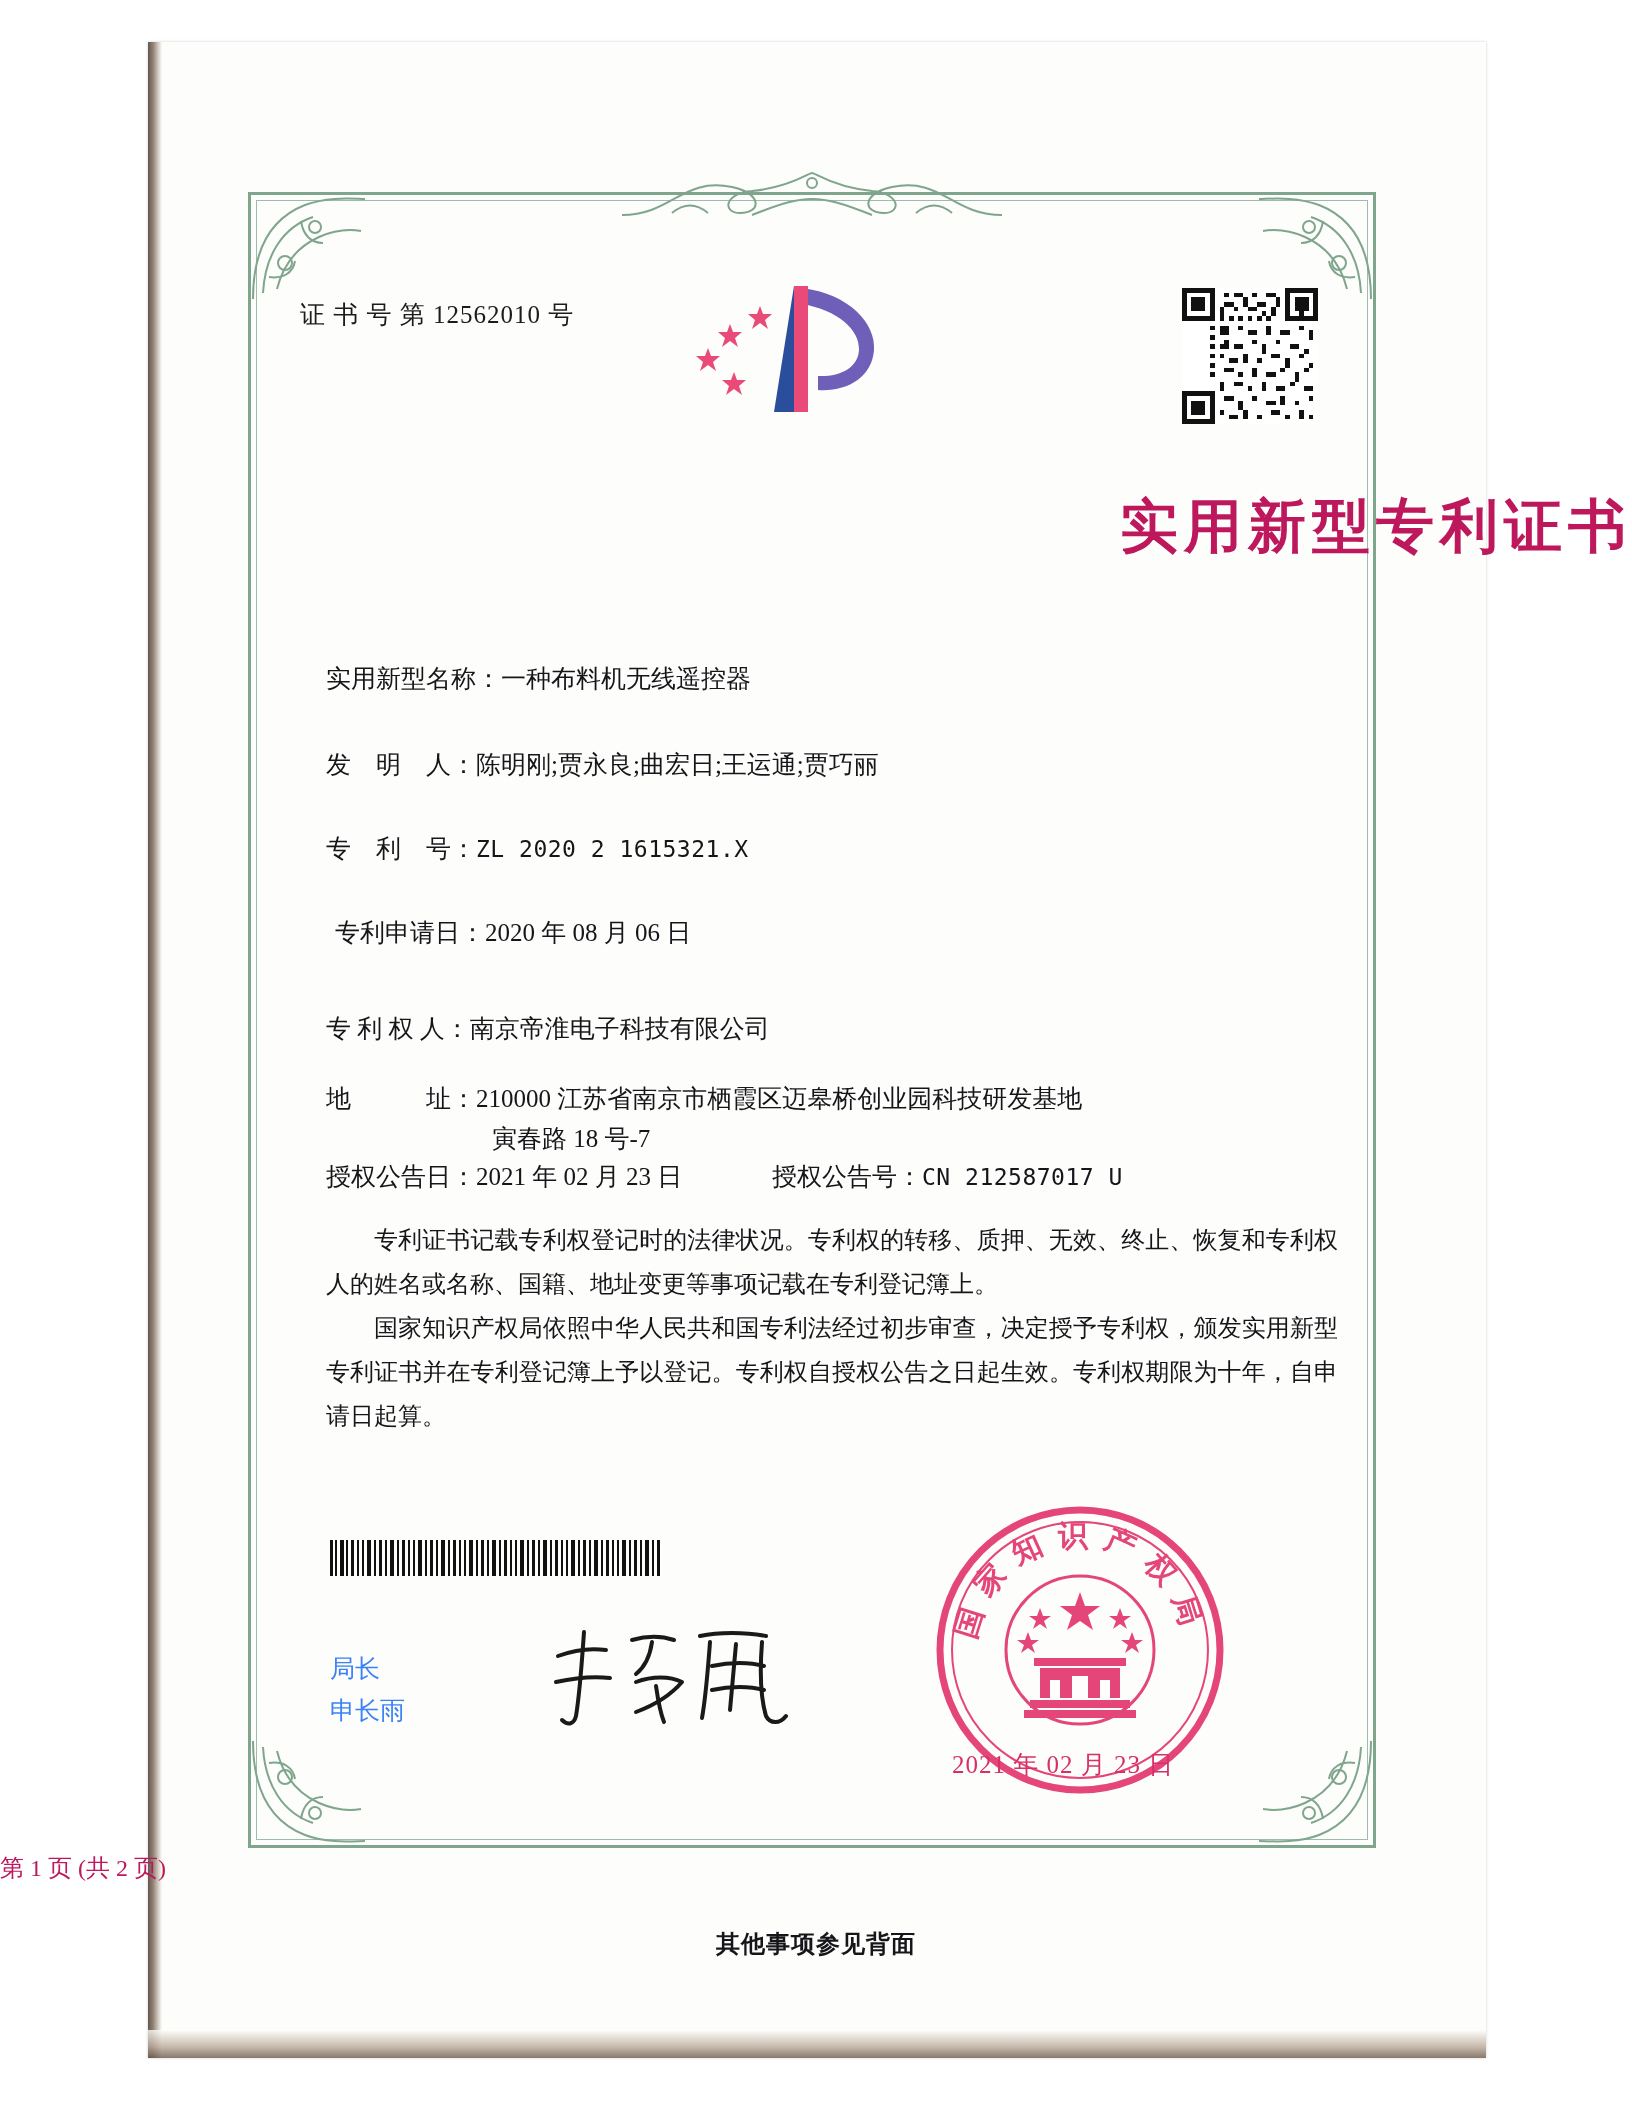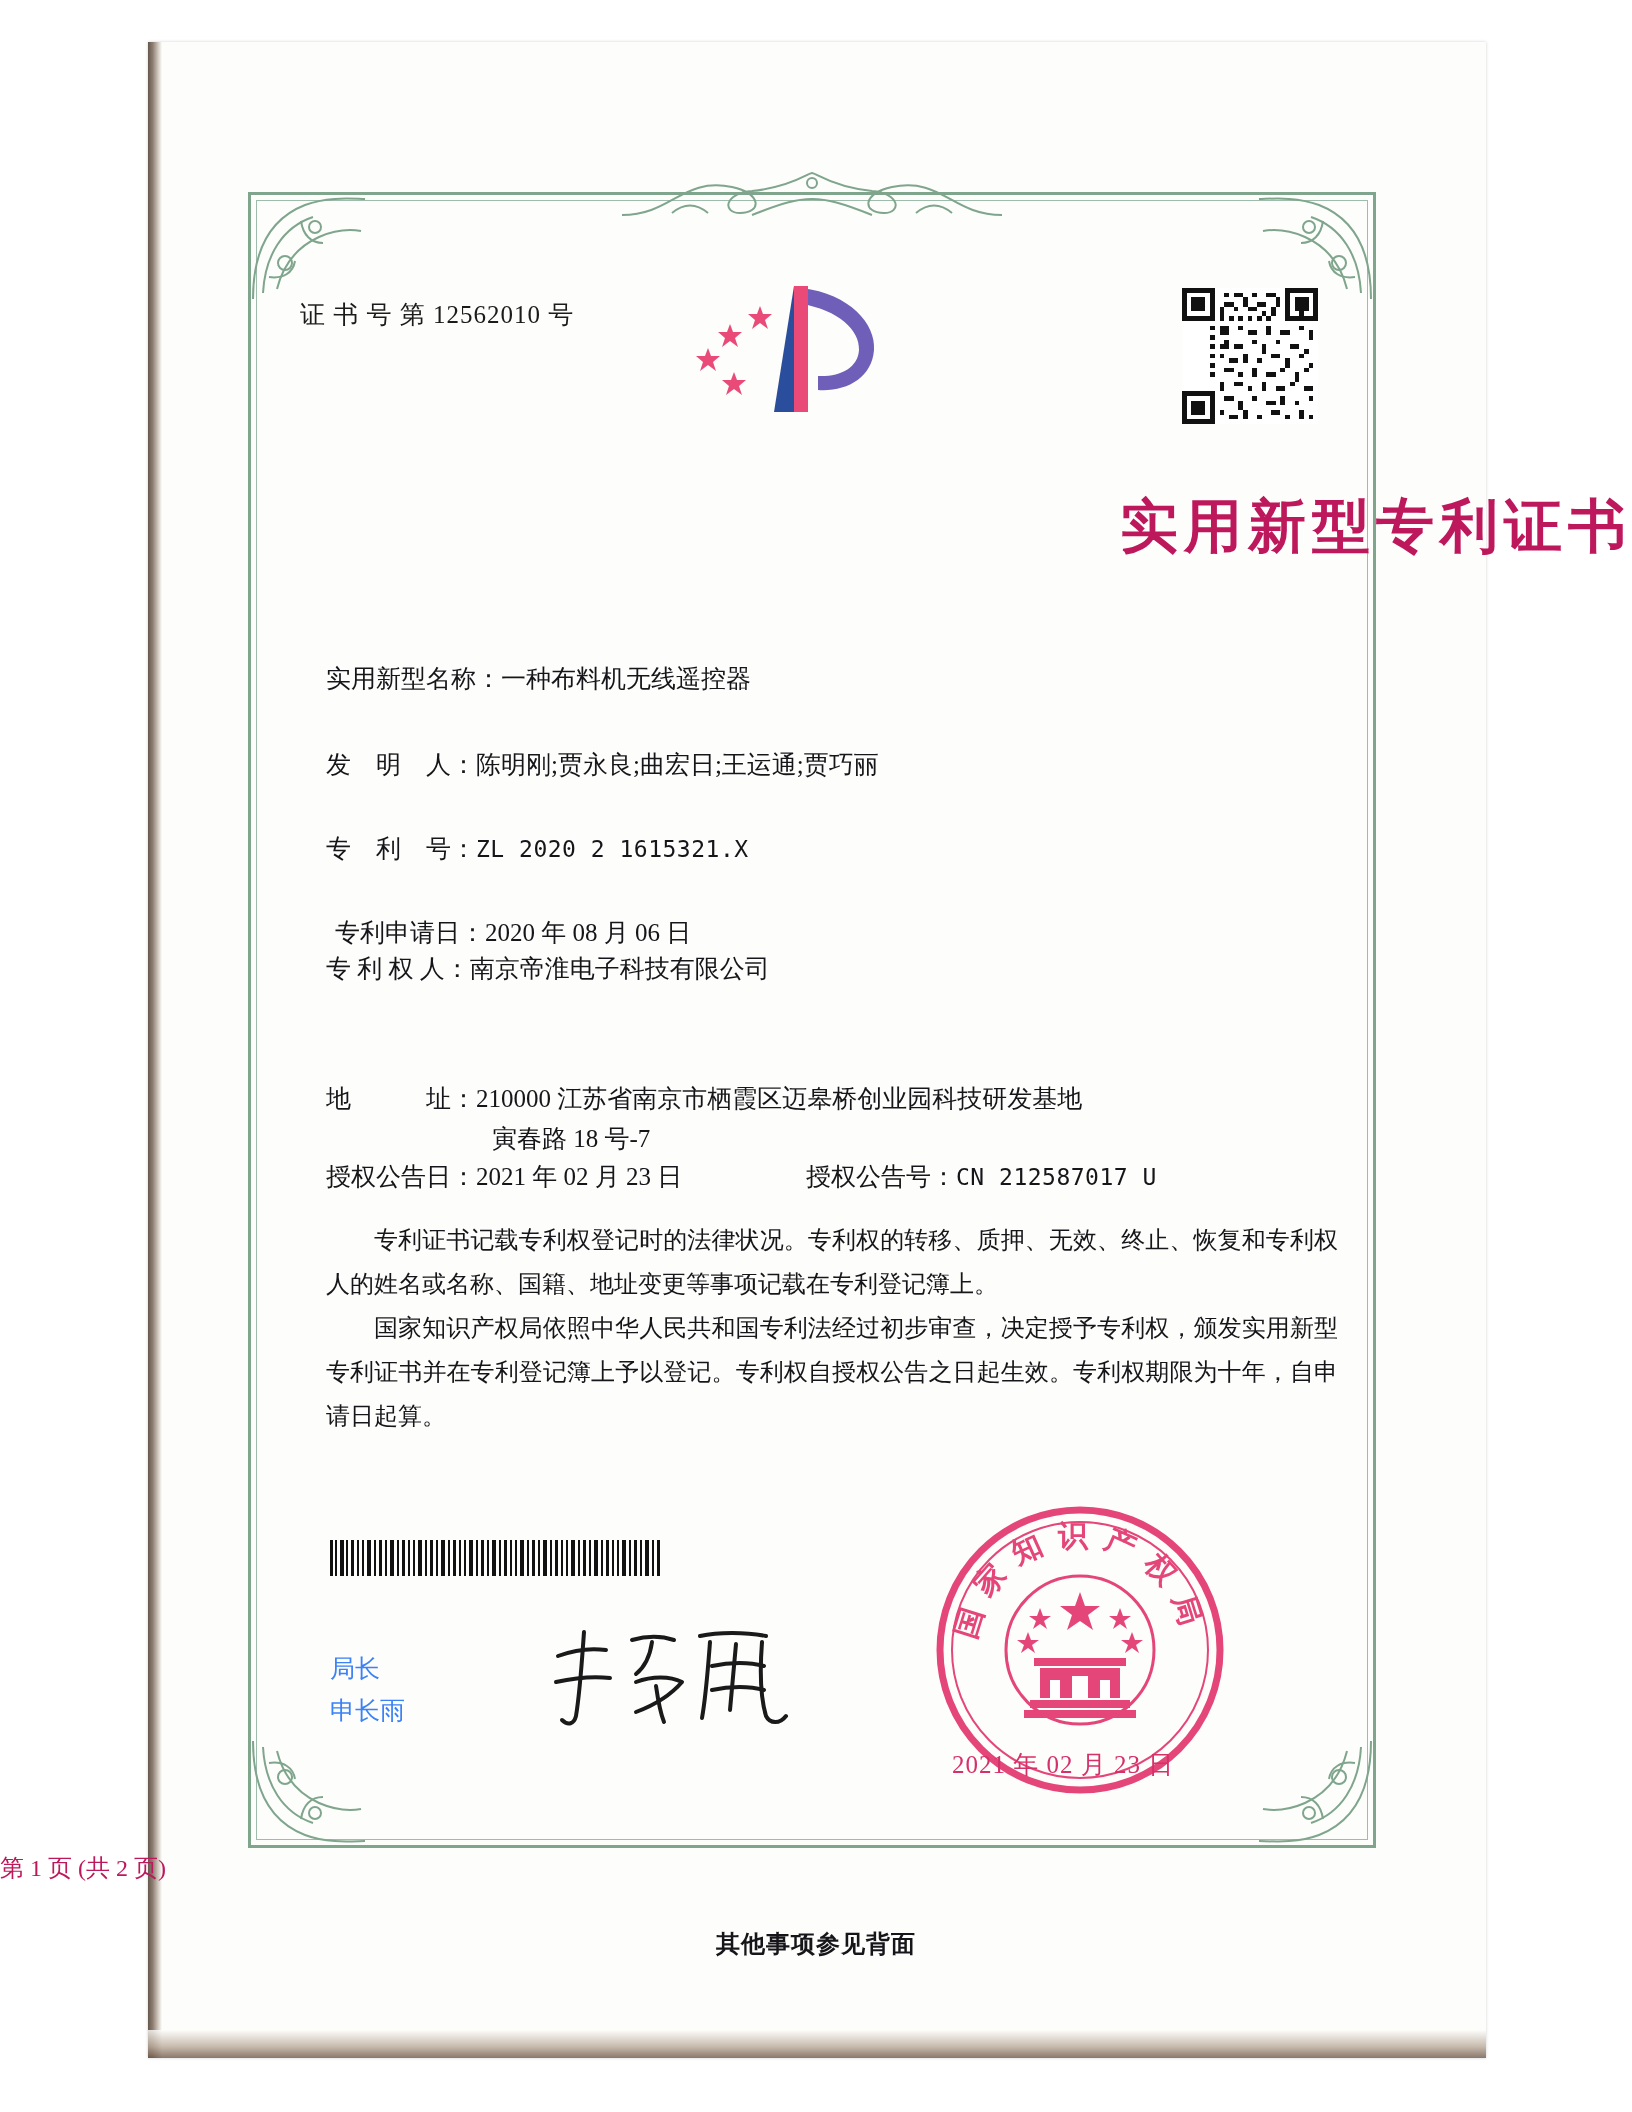--- a/index.html
+++ b/index.html
@@ -140,25 +140,25 @@
   }
   .mono {
     font-family: "DejaVu Sans Mono", "Liberation Mono", monospace;
     font-size: 23px;
     letter-spacing: .5px;
   }
   #f-name   { top: 662px; }
   #f-inv    { top: 748px; }
   #f-patno  { top: 832px; }
   #f-appdate{ top: 916px; margin-left: 9px; }
-  #f-owner  { top: 952px; }
+  #f-owner  { top: 1012px; }
   #f-addr   { top: 1082px; }
   #f-addr2  { top: 1122px; left: 492px; }
   #f-grant  { top: 1160px; }
-  #f-gno    { top: 1160px; left: 806px; }
+  #f-gno    { top: 1160px; left: 772px; }
 
   
   #body-text {
     position: absolute;
     left: 326px;
     top: 1218px;
     width: 1012px;
     font-size: 24px;
     line-height: 44px;
     color: #16161a;

